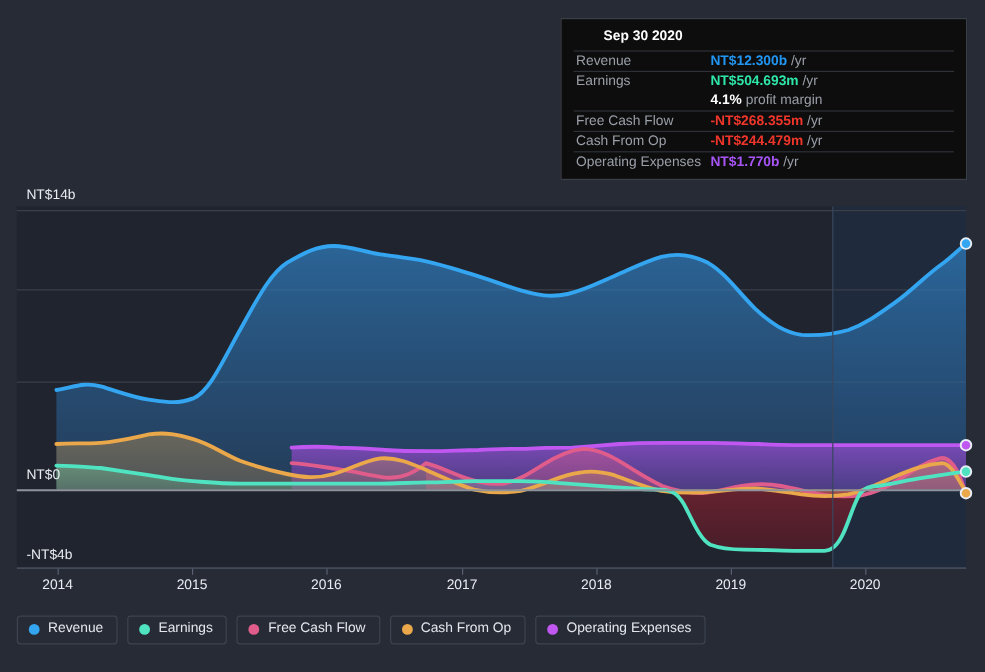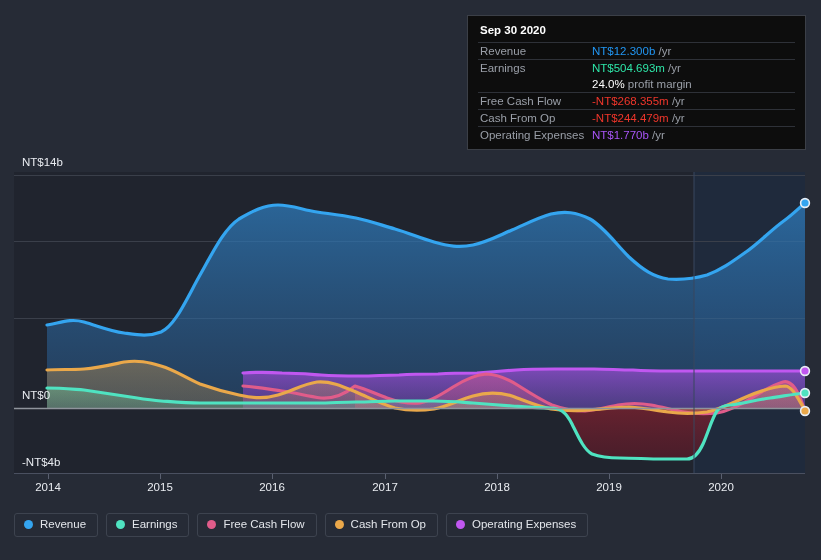--- a/index.html
+++ b/index.html
@@ -31,33 +31,34 @@
     position:absolute;left:467px;top:15px;width:339px;
     background:#0d0d0d;
     border:1px solid #3b3f47;
     box-sizing:border-box;
     padding:8px 10px 6px 10px;
     color:#cfd3d9;
   }
   #tooltip .tt-date{
     font-size:11.5px;font-weight:bold;color:#ffffff;
     padding:0 0 6px 2px;
+    margin-left:23px;
   }
   #tooltip table{border-collapse:collapse;width:100%;}
   #tooltip td{
     font-size:11.5px;
     padding:2px 2px 2px 2px;
     border-top:1px solid #2e3138;
     vertical-align:middle;
     white-space:nowrap;
   }
   #tooltip tr.no-rule td{border-top:none;}
   #tooltip td.k{color:#9a9fa8;width:108px;}
   #tooltip td.v{color:#d7dae0;}
-  .val{font-weight:normal;}
+  .val{font-weight:bold;}
   .unit{color:#9a9fa8;font-weight:normal;}
   .c-rev{color:#2196f3;}
   .c-earn{color:#2ee6a8;text-align:right;}
   .c-neg{color:#f0362b;}
   .c-opex{color:#a855f7;}
   .c-white{color:#ffffff;}
 
   
   #legend{
     position:absolute;left:14px;top:513px;
@@ -269,21 +270,21 @@
         <tr>
           <td class="k">Revenue</td>
           <td class="v"><span class="val c-rev">NT$12.300b</span> <span class="unit">/yr</span></td>
         </tr>
         <tr>
           <td class="k">Earnings</td>
           <td class="v"><span class="val c-earn">NT$504.693m</span> <span class="unit">/yr</span></td>
         </tr>
         <tr class="no-rule">
           <td class="k"></td>
-          <td class="v"><span class="val c-white">24.0%</span> <span class="unit">profit margin</span></td>
+          <td class="v"><span class="val c-white">4.1%</span> <span class="unit">profit margin</span></td>
         </tr>
         <tr>
           <td class="k">Free Cash Flow</td>
           <td class="v"><span class="val c-neg">-NT$268.355m</span> <span class="unit">/yr</span></td>
         </tr>
         <tr>
           <td class="k">Cash From Op</td>
           <td class="v"><span class="val c-neg">-NT$244.479m</span> <span class="unit">/yr</span></td>
         </tr>
         <tr>

